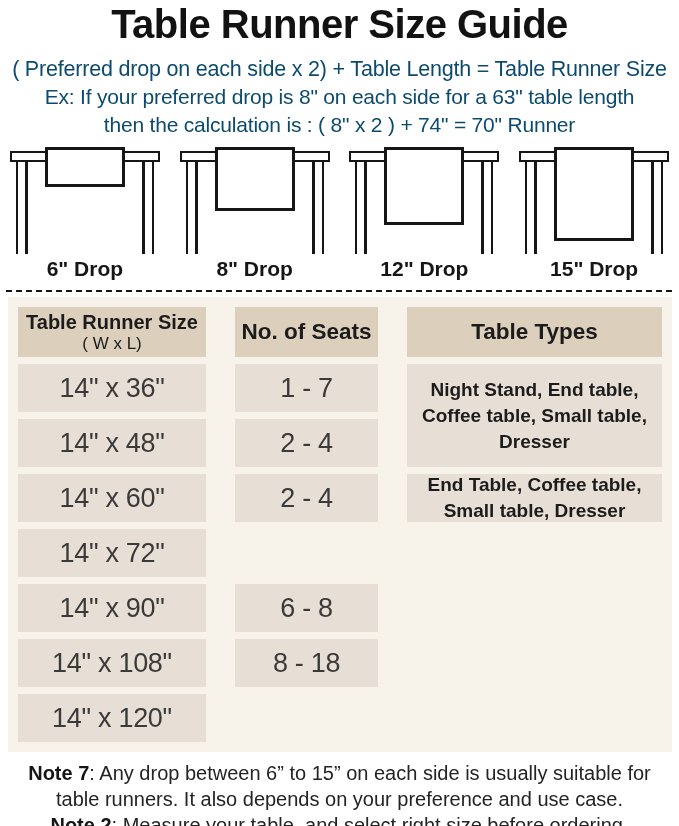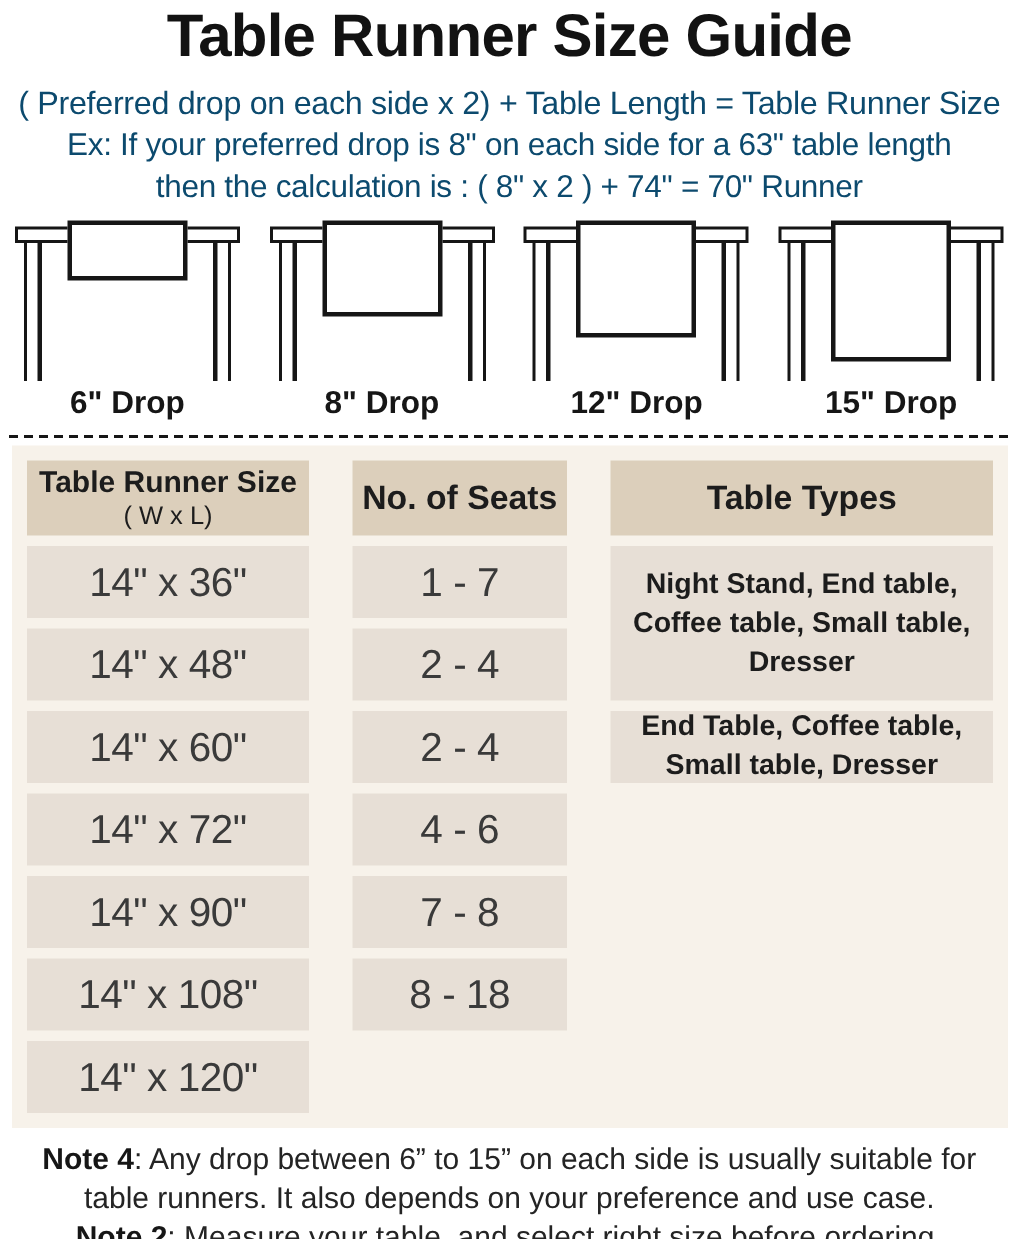--- a/index.html
+++ b/index.html
@@ -159,31 +159,30 @@
       <div class="cell data types typesA">Night Stand, End table, Coffee table, Small table, Dresser</div>
 
       <div class="cell data val" style="grid-column:1;grid-row:3">14" x 48"</div>
       <div class="cell data val" style="grid-column:2;grid-row:3">2 - 4</div>
 
       <div class="cell data val" style="grid-column:1;grid-row:4">14" x 60"</div>
       <div class="cell data val" style="grid-column:2;grid-row:4">2 - 4</div>
       <div class="cell data types typesB">End Table, Coffee table, Small table, Dresser</div>
 
       <div class="cell data val" style="grid-column:1;grid-row:5">14" x 72"</div>
-      <div class="cell data val" style="grid-column:2;grid-row:5">4 - 6</div>
 
       <div class="cell data val" style="grid-column:1;grid-row:6">14" x 90"</div>
-      <div class="cell data val" style="grid-column:2;grid-row:6">7 - 8</div>
+      <div class="cell data val" style="grid-column:2;grid-row:6">6 - 8</div>
 
       <div class="cell data val" style="grid-column:1;grid-row:7">14" x 108"</div>
       <div class="cell data val" style="grid-column:2;grid-row:7">8 - 18</div>
 
       <div class="cell data val" style="grid-column:1;grid-row:8">14" x 120"</div>
 
     </div>
   </div>
 
   <div class="notes">
-    <p><b>Note 4</b><span>: Any drop between 6” to 15” on each side is usually suitable for table runners. It also depends on your preference and use case.</span></p>
+    <p><b>Note 7</b><span>: Any drop between 6” to 15” on each side is usually suitable for table runners. It also depends on your preference and use case.</span></p>
     <p><b>Note 2</b><span>: Measure your table, and select right size before ordering.</span></p>
   </div>
 
 </div>
 
 </body></html>

